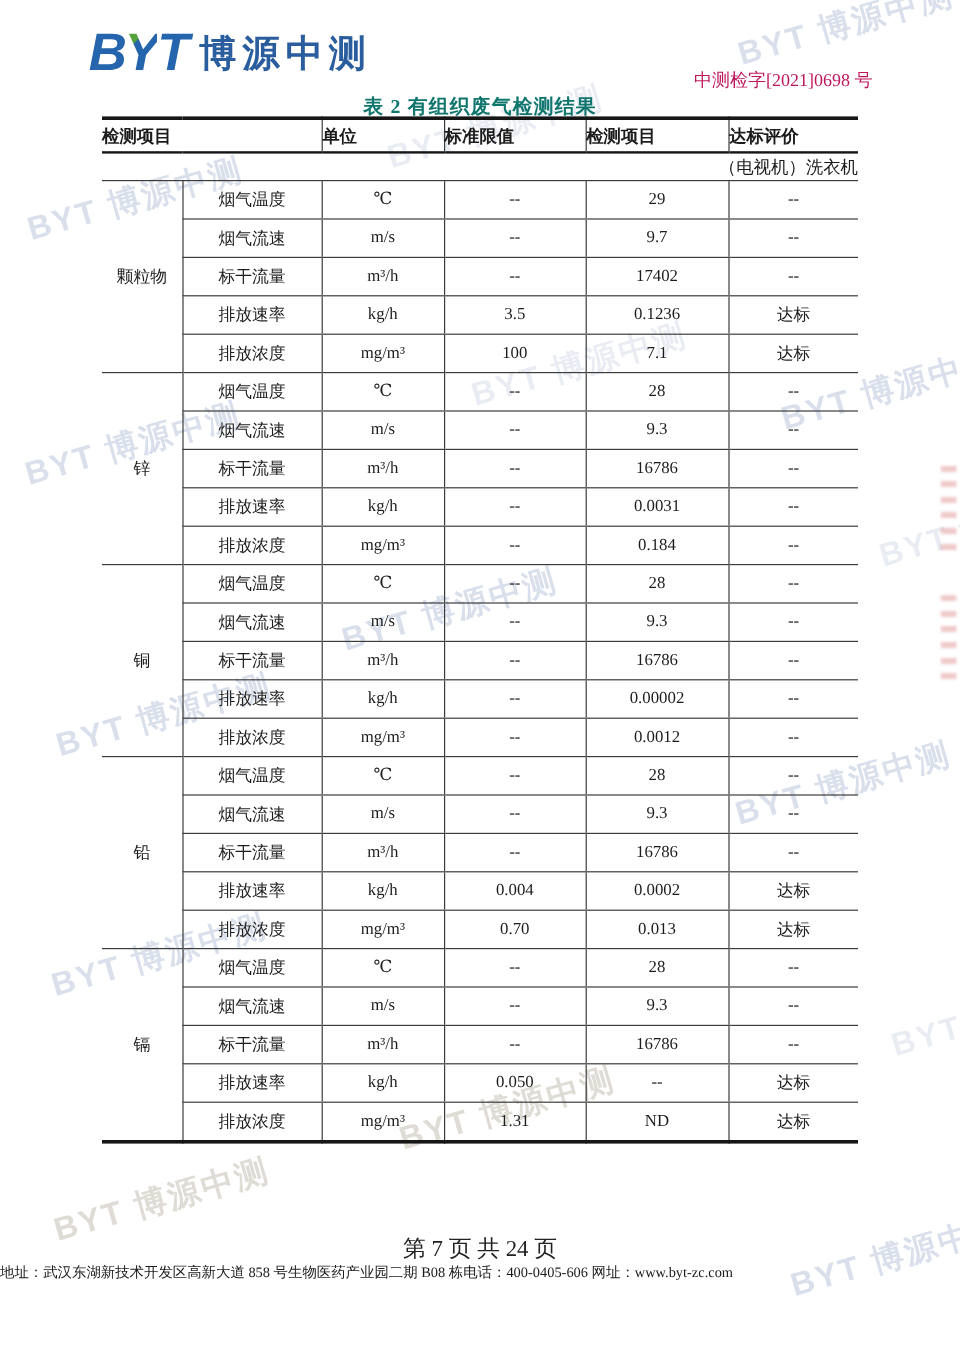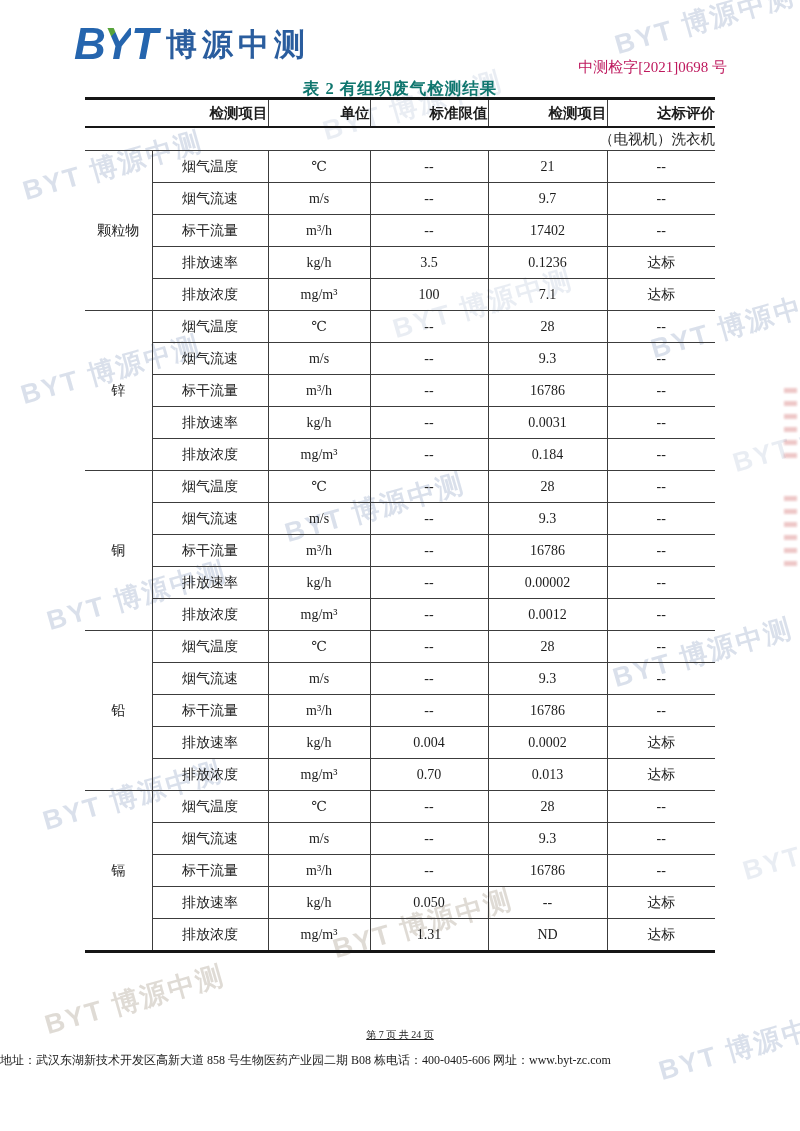--- a/index.html
+++ b/index.html
@@ -39,36 +39,36 @@
     font-size:16.5px;font-weight:bold;letter-spacing:1px;color:#0f766e;
   }
   
   .table-wrap{position:absolute;left:85px;top:97px;width:630px;}
   table{
     width:630px;border-collapse:collapse;table-layout:fixed;
     border-top:3px solid #161616;border-bottom:3px solid #161616;
     background:transparent;
   }
   thead th{
-    height:26px;font-size:14.5px;font-weight:bold;text-align:right;
+    height:26px;font-size:14.5px;font-weight:bold;text-align:left;
     border-bottom:2px solid #161616;padding:0;background:transparent;
   }
   thead th + th{border-left:1px solid #3c3c3c;}
   tbody td{
     height:31px;font-size:14px;text-align:center;padding:0;
     border-bottom:1px solid #3c3c3c;border-left:1px solid #3c3c3c;
     background:transparent;
   }
   tbody td.group-cell{border-left:none;}
   tbody tr.category-row td{
     height:22px;border-left:none;text-align:right;padding-left:2px;font-size:14.5px;
   }
   tbody tr:last-child td{border-bottom:none;}
   
-  .page-info{position:absolute;left:0;top:1028px;width:100%;text-align:center;font-size:10px;color:#222;text-decoration:underline;}
+  .page-info{position:absolute;left:0;top:1028px;width:100%;text-align:center;font-size:19px;color:#222;}
   .address{
     position:absolute;left:0;top:1052px;width:100%;text-align:left;
     font-size:12px;color:#1a1a1a;white-space:nowrap;
   }
   
   .red-bleed{
     position:absolute;width:13px;opacity:.28;filter:blur(1.2px);
     background:repeating-linear-gradient(to bottom,#c43a3a 0 5px,transparent 5px 13px);
   }
   .red-bleed-1{left:784px;top:388px;height:76px;}
@@ -128,21 +128,21 @@
         </thead>
         <tbody id="table-body">
           <tr class="category-row">
             <td colspan="6">（电视机）洗衣机</td>
           </tr>
         <tr>
               <td class="group-cell" rowspan="5">颗粒物</td>
               <td>烟气温度</td>
               <td>℃</td>
               <td>--</td>
-              <td>21</td>
+              <td>29</td>
               <td>--</td>
             </tr>
             <tr>
               <td>烟气流速</td>
               <td>m/s</td>
               <td>--</td>
               <td>9.7</td>
               <td>--</td>
             </tr>
             <tr>

